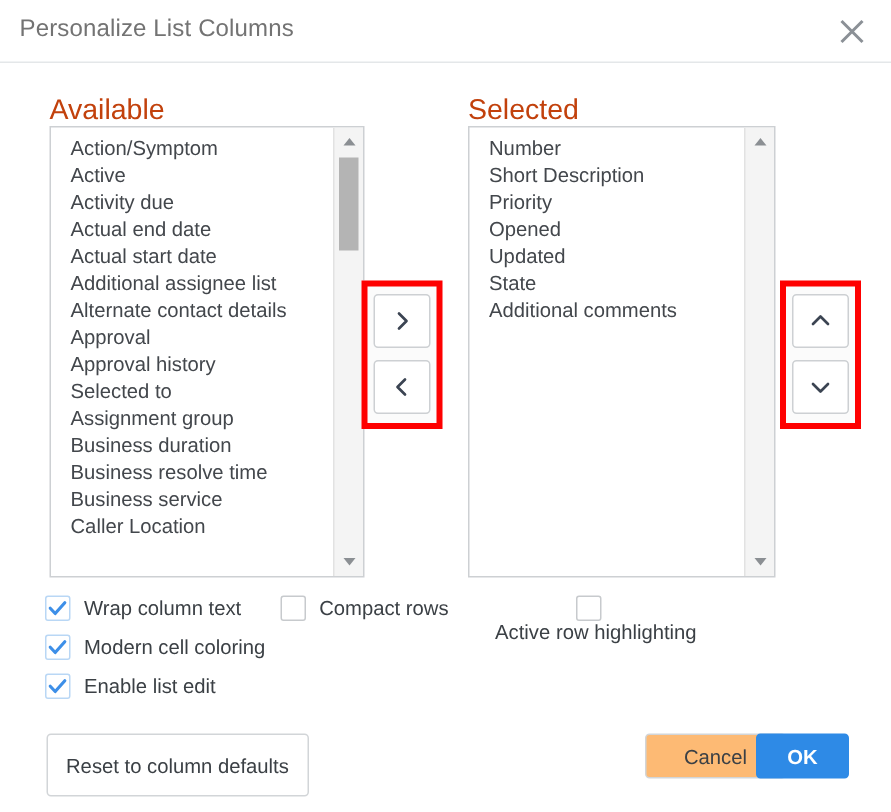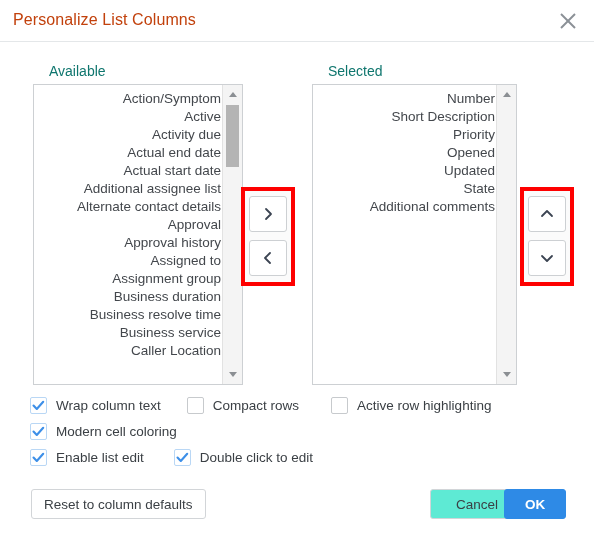--- a/index.html
+++ b/index.html
@@ -23,44 +23,43 @@
     width: 594px;
     height: 42px;
     border-bottom: 1px solid #e4e7e9;
     box-sizing: border-box;
   }
   #dialog-title {
     position: absolute;
     left: 13px;
     top: 11px;
     font-size: 16px;
-    color: #c2410c;
+    color: #737373;
     letter-spacing: 0.1px;
     white-space: nowrap;
   }
   #close-btn {
     position: absolute;
     right: 10px;
     top: 5px;
     width: 32px;
     height: 32px;
     cursor: pointer;
     display: flex;
     align-items: center;
     justify-content: center;
   }
   #close-btn svg { display: block; }
 
   
   .col-label {
     position: absolute;
-    font-size: 14px;
-    color: #0f766e;
-    white-space: nowrap;
-    margin-left: 16px;
+    font-size: 19px;
+    color: #c2410c;
+    white-space: nowrap;
   }
   #available-label { left: 33px; top: 63px; }
   #selected-label  { left: 312px; top: 63px; text-align: center; }
 
   
   .listbox {
     position: absolute;
     top: 84px;
     height: 301px;
     box-sizing: border-box;
@@ -71,21 +70,20 @@
   #available-listbox { left: 33px; width: 210px; }
   #selected-listbox  { left: 312px; width: 205px; }
 
   .list-items {
     position: absolute;
     left: 0; top: 5px;
     right: 21px;
     padding: 0;
     margin: 0;
     list-style: none;
-    text-align: right;
   }
   .list-item {
     font-size: 13.5px;
     line-height: 18px;
     height: 18px;
     padding-left: 13px;
     color: #43474c;
     white-space: nowrap;
     overflow: hidden;
     cursor: default;
@@ -199,30 +197,30 @@
     font-size: 13.5px;
     border-radius: 3px;
     display: flex;
     align-items: center;
     justify-content: center;
     cursor: pointer;
     white-space: nowrap;
   }
   #reset-button {
     left: 31px; top: 489px;
-    height: 30px;
+    height: 42px;
     padding: 0 12px;
     background: #ffffff;
     border: 1px solid #d2d5d8;
     color: #3b4045;
   }
   #cancel-button {
     left: 430px; top: 489px;
     width: 94px; height: 30px;
-    background: #5eead4;
+    background: #fdba74;
     border: 1px solid #d2d5d8;
     color: #3b4045;
   }
   #ok-button {
     left: 504px; top: 489px;
     width: 62px; height: 30px;
     background: #2e8ae6;
     border: 1px solid #2e8ae6;
     color: #ffffff;
     font-weight: bold;
@@ -247,21 +245,21 @@
   <ul class="list-items" id="available-items">
       <li class="list-item">Action/Symptom</li>
       <li class="list-item">Active</li>
       <li class="list-item">Activity due</li>
       <li class="list-item">Actual end date</li>
       <li class="list-item">Actual start date</li>
       <li class="list-item">Additional assignee list</li>
       <li class="list-item">Alternate contact details</li>
       <li class="list-item">Approval</li>
       <li class="list-item">Approval history</li>
-      <li class="list-item">Assigned to</li>
+      <li class="list-item">Selected to</li>
       <li class="list-item">Assignment group</li>
       <li class="list-item">Business duration</li>
       <li class="list-item">Business resolve time</li>
       <li class="list-item">Business service</li>
       <li class="list-item">Caller Location</li>
     </ul>
   <div class="scrollbar">
     <div class="sb-arrow up">
         <div class="tri up"></div>
       </div>
@@ -331,43 +329,36 @@
 <div class="cb-row" id="cb-row-1"><span class="cb-opt">
       <span class="cb-box">
         <svg width="13" height="11" viewBox="0 0 13 11" aria-hidden="true">
           <polyline points="1.5,5.5 4.8,9 11.2,1.8" fill="none" stroke="#3d8fe8" stroke-width="2.1" stroke-linecap="round" stroke-linejoin="round"></polyline>
         </svg>
       </span>
       <span class="cb-label">Wrap column text</span>
     </span><span class="cb-opt" style="margin-left: 26px;">
       <span class="cb-box unchecked"></span>
       <span class="cb-label">Compact rows</span>
-    </span><span class="cb-opt" style="margin-left: 32px;">
+    </span><span class="cb-opt" style="margin-left: 22px; flex-direction: column;">
       <span class="cb-box unchecked"></span>
       <span class="cb-label">Active row highlighting</span>
     </span></div>
 <div class="cb-row" id="cb-row-2"><span class="cb-opt">
       <span class="cb-box">
         <svg width="13" height="11" viewBox="0 0 13 11" aria-hidden="true">
           <polyline points="1.5,5.5 4.8,9 11.2,1.8" fill="none" stroke="#3d8fe8" stroke-width="2.1" stroke-linecap="round" stroke-linejoin="round"></polyline>
         </svg>
       </span>
       <span class="cb-label">Modern cell coloring</span>
     </span></div>
 <div class="cb-row" id="cb-row-3"><span class="cb-opt">
       <span class="cb-box">
         <svg width="13" height="11" viewBox="0 0 13 11" aria-hidden="true">
           <polyline points="1.5,5.5 4.8,9 11.2,1.8" fill="none" stroke="#3d8fe8" stroke-width="2.1" stroke-linecap="round" stroke-linejoin="round"></polyline>
         </svg>
       </span>
       <span class="cb-label">Enable list edit</span>
-    </span><span class="cb-opt" style="margin-left: 30px;">
-      <span class="cb-box">
-        <svg width="13" height="11" viewBox="0 0 13 11" aria-hidden="true">
-          <polyline points="1.5,5.5 4.8,9 11.2,1.8" fill="none" stroke="#3d8fe8" stroke-width="2.1" stroke-linecap="round" stroke-linejoin="round"></polyline>
-        </svg>
-      </span>
-      <span class="cb-label">Double click to edit</span>
     </span></div>
 
 <div class="btn" id="reset-button">Reset to column defaults</div>
 <div class="btn" id="cancel-button">Cancel</div>
 <div class="btn" id="ok-button" style="background: rgb(46, 138, 230); border-color: rgb(46, 138, 230);">OK</div>
 
 </body></html>

